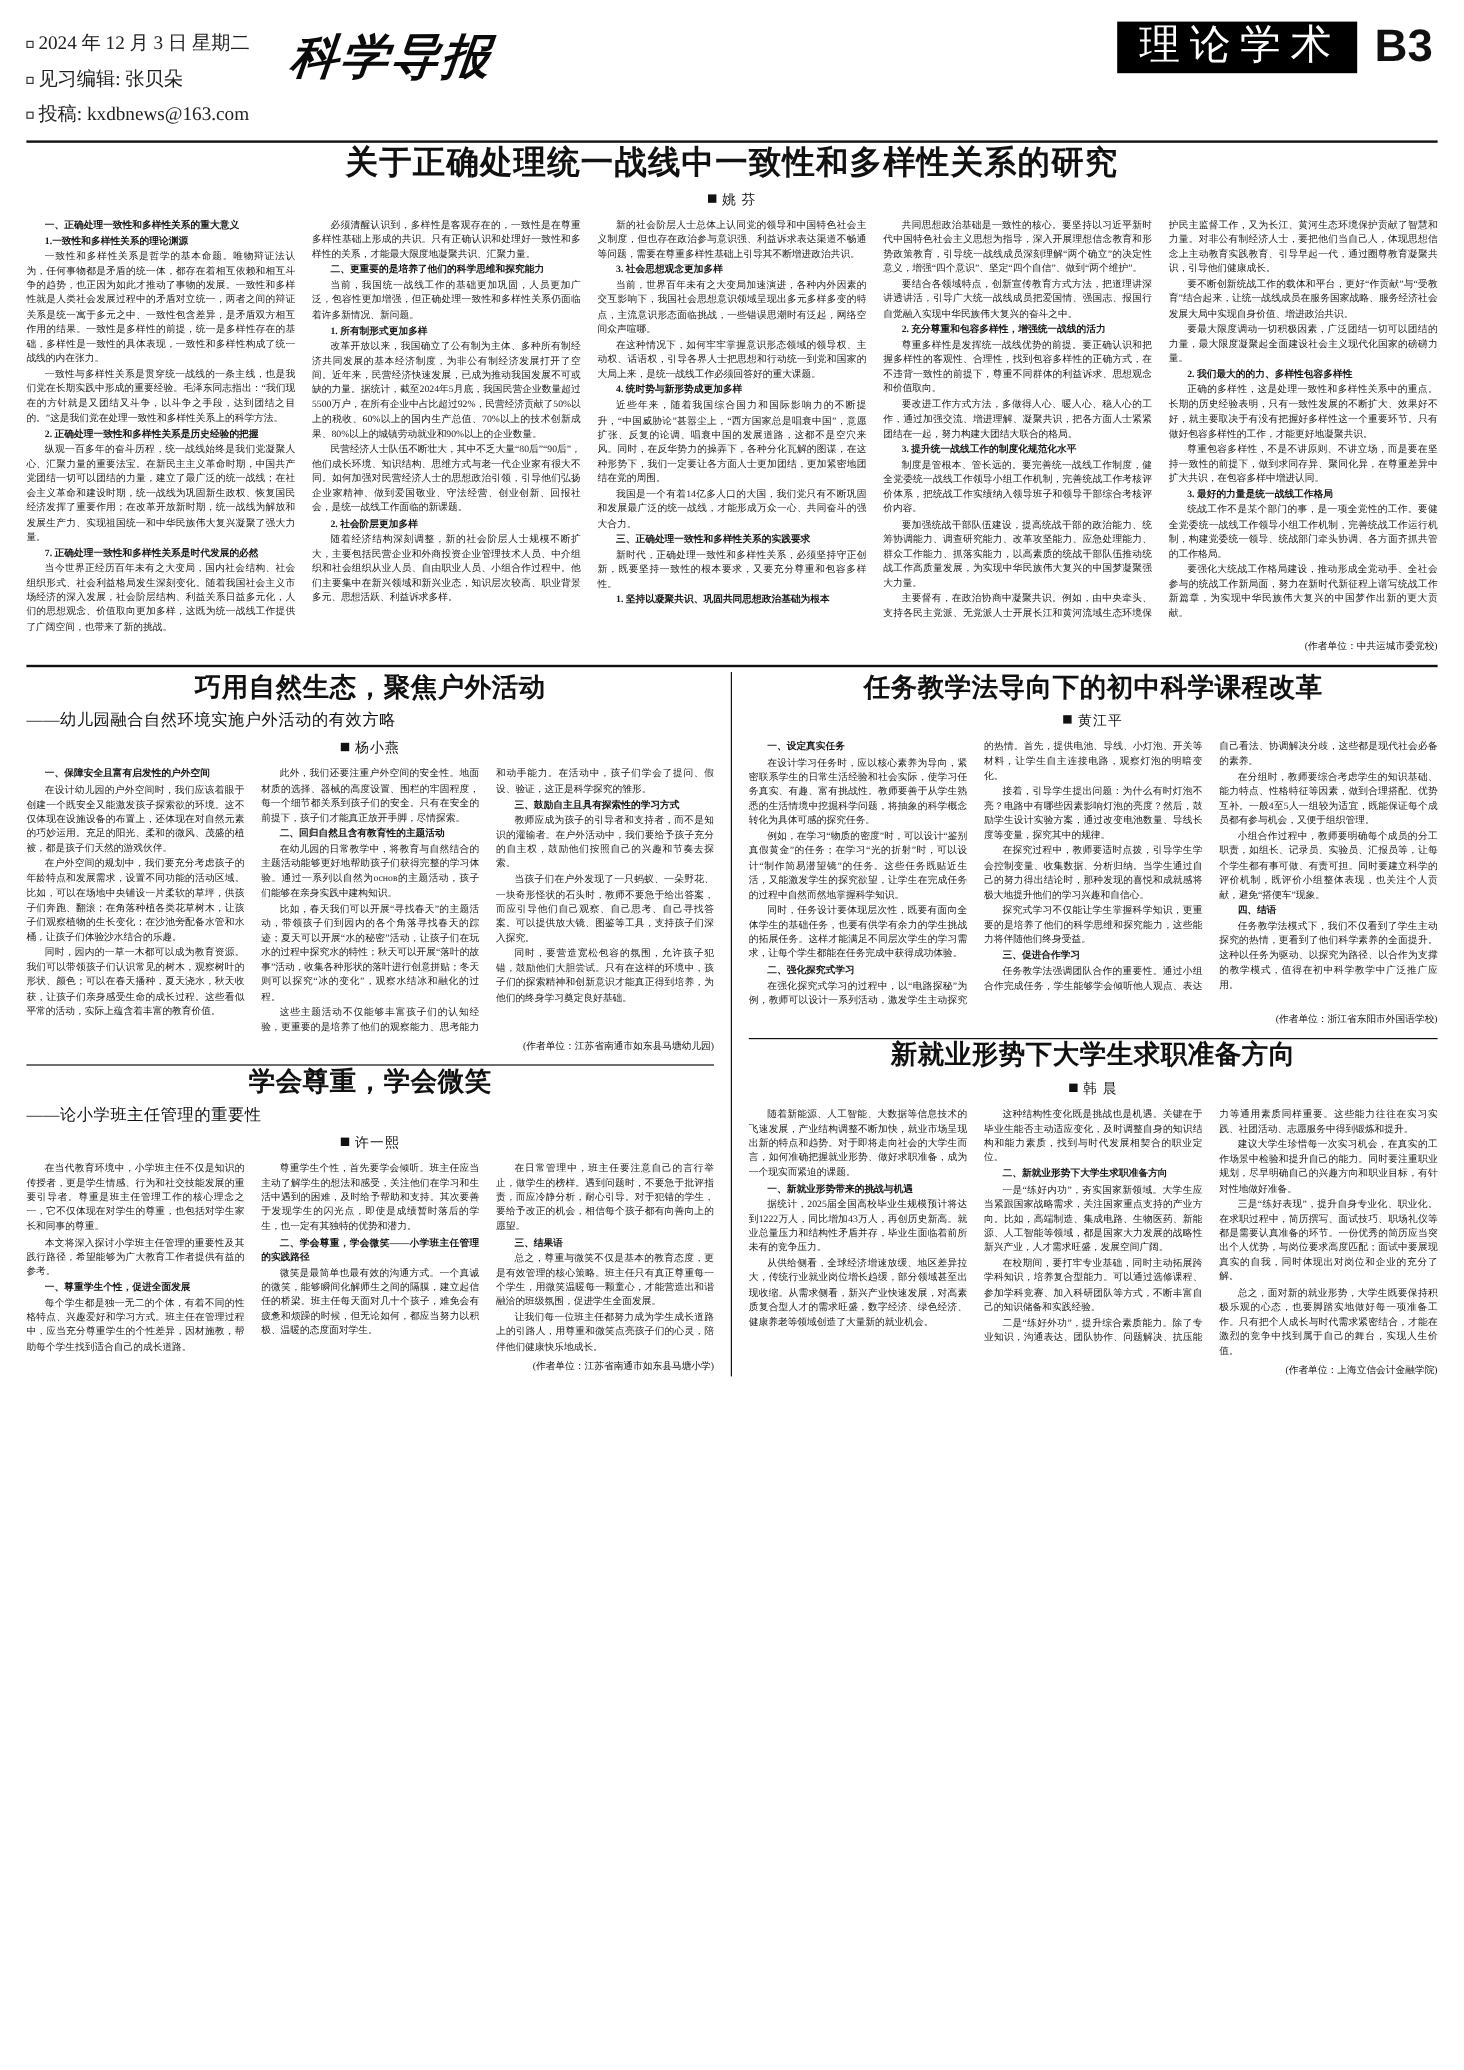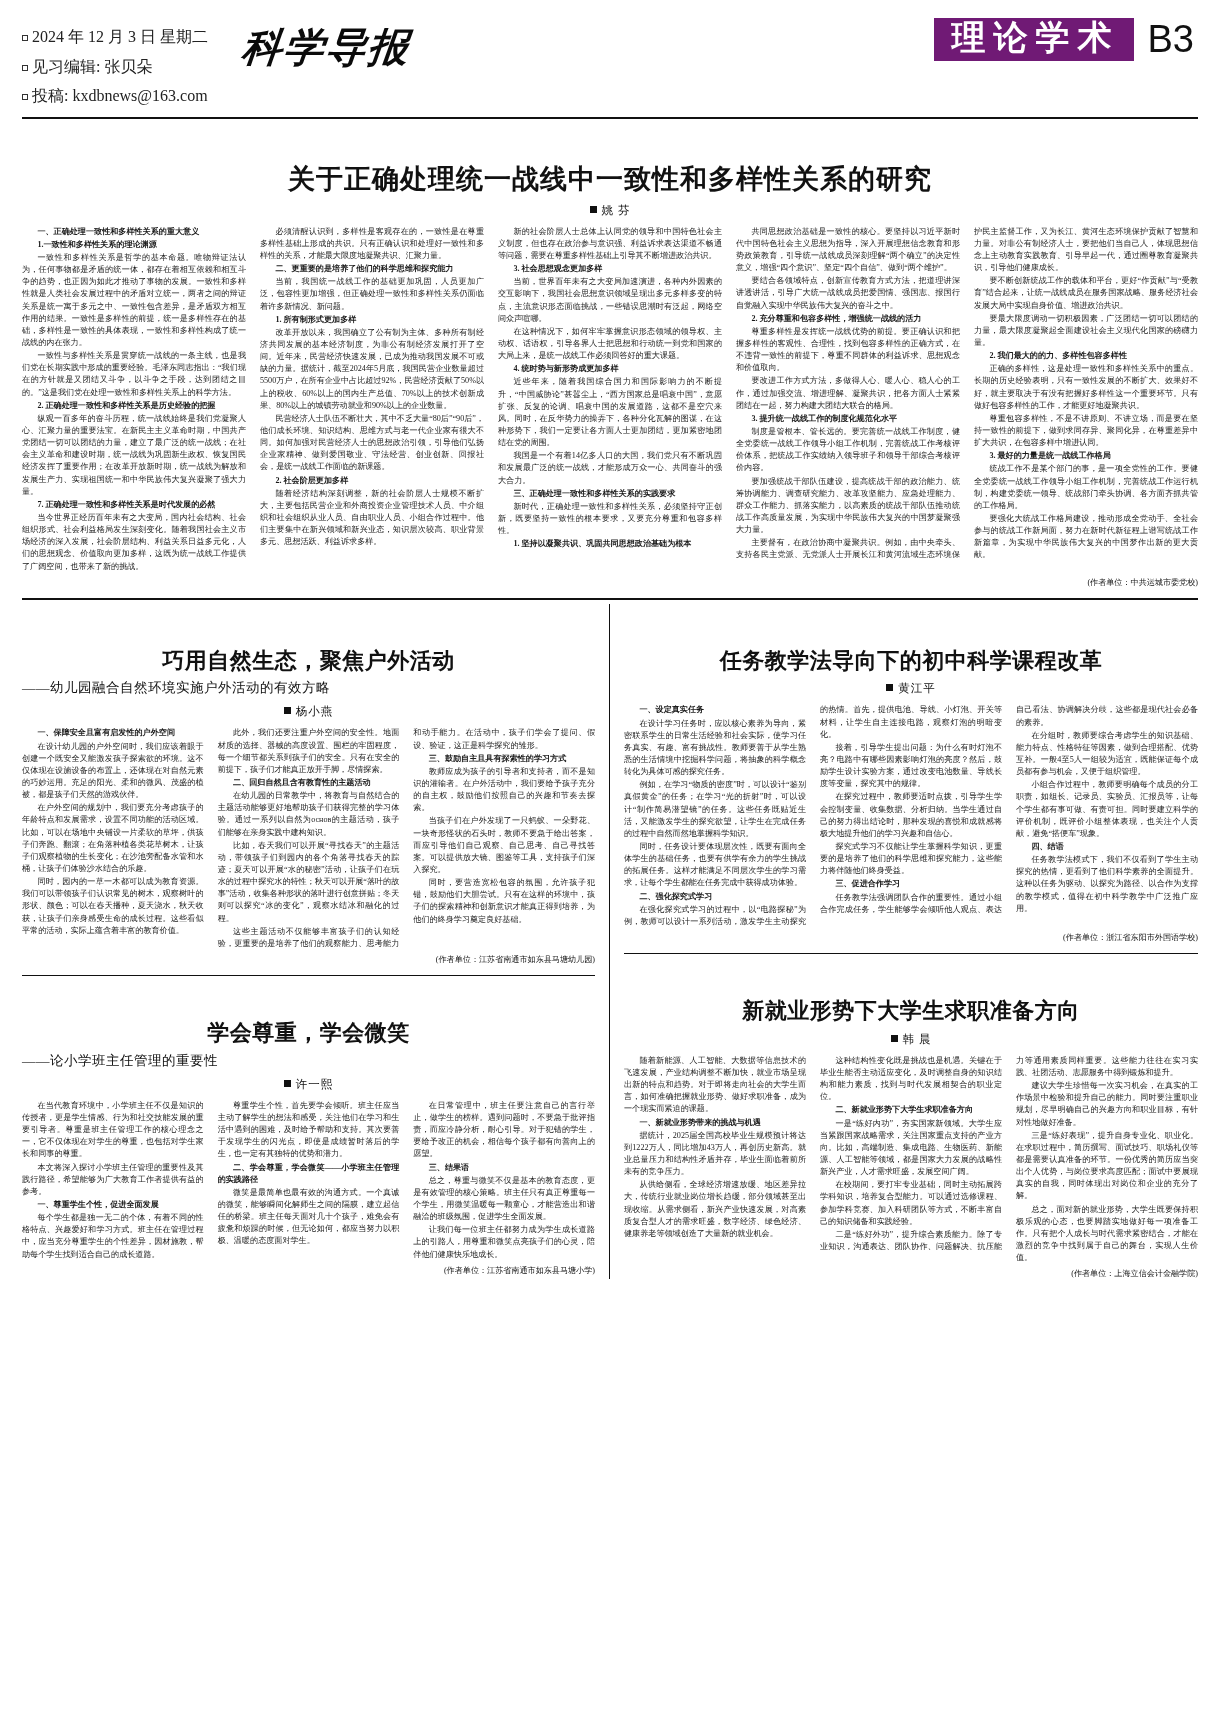--- a/index.html
+++ b/index.html
@@ -56,37 +56,37 @@
     display: inline-block;
     transform: skewX(-6deg);
   }
   .mast-right {
     display: flex;
     align-items: center;
     gap: 14px;
     padding-right: 4px;
   }
   .section-badge {
-    background: #701a75;
+    background: #000000;
     color: #fff;
     font-size: 34px;
-    font-weight: bold;
+    font-weight: normal;
     letter-spacing: 8px;
     padding: 3px 14px 6px 18px;
     line-height: 1;
     font-family: "Liberation Serif", serif;
   }
   .page-num {
     font-size: 38px;
-    font-weight: normal;
+    font-weight: bold;
     letter-spacing: 0px;
     font-family: "Liberation Sans", sans-serif;
   }
 
-  .article { padding-top: 0; margin-top: 44px; }
+  .article { padding-top: 0; }
   .art-title {
     text-align: center;
     font-weight: bold;
     line-height: 1.22;
     font-family: "Liberation Serif", serif;
   }
   .t-xl { font-size: 27px; letter-spacing: 1px; }
   .t-lg { font-size: 22px; letter-spacing: 0.5px; }
   .art-sub {
     font-size: 13.5px;

